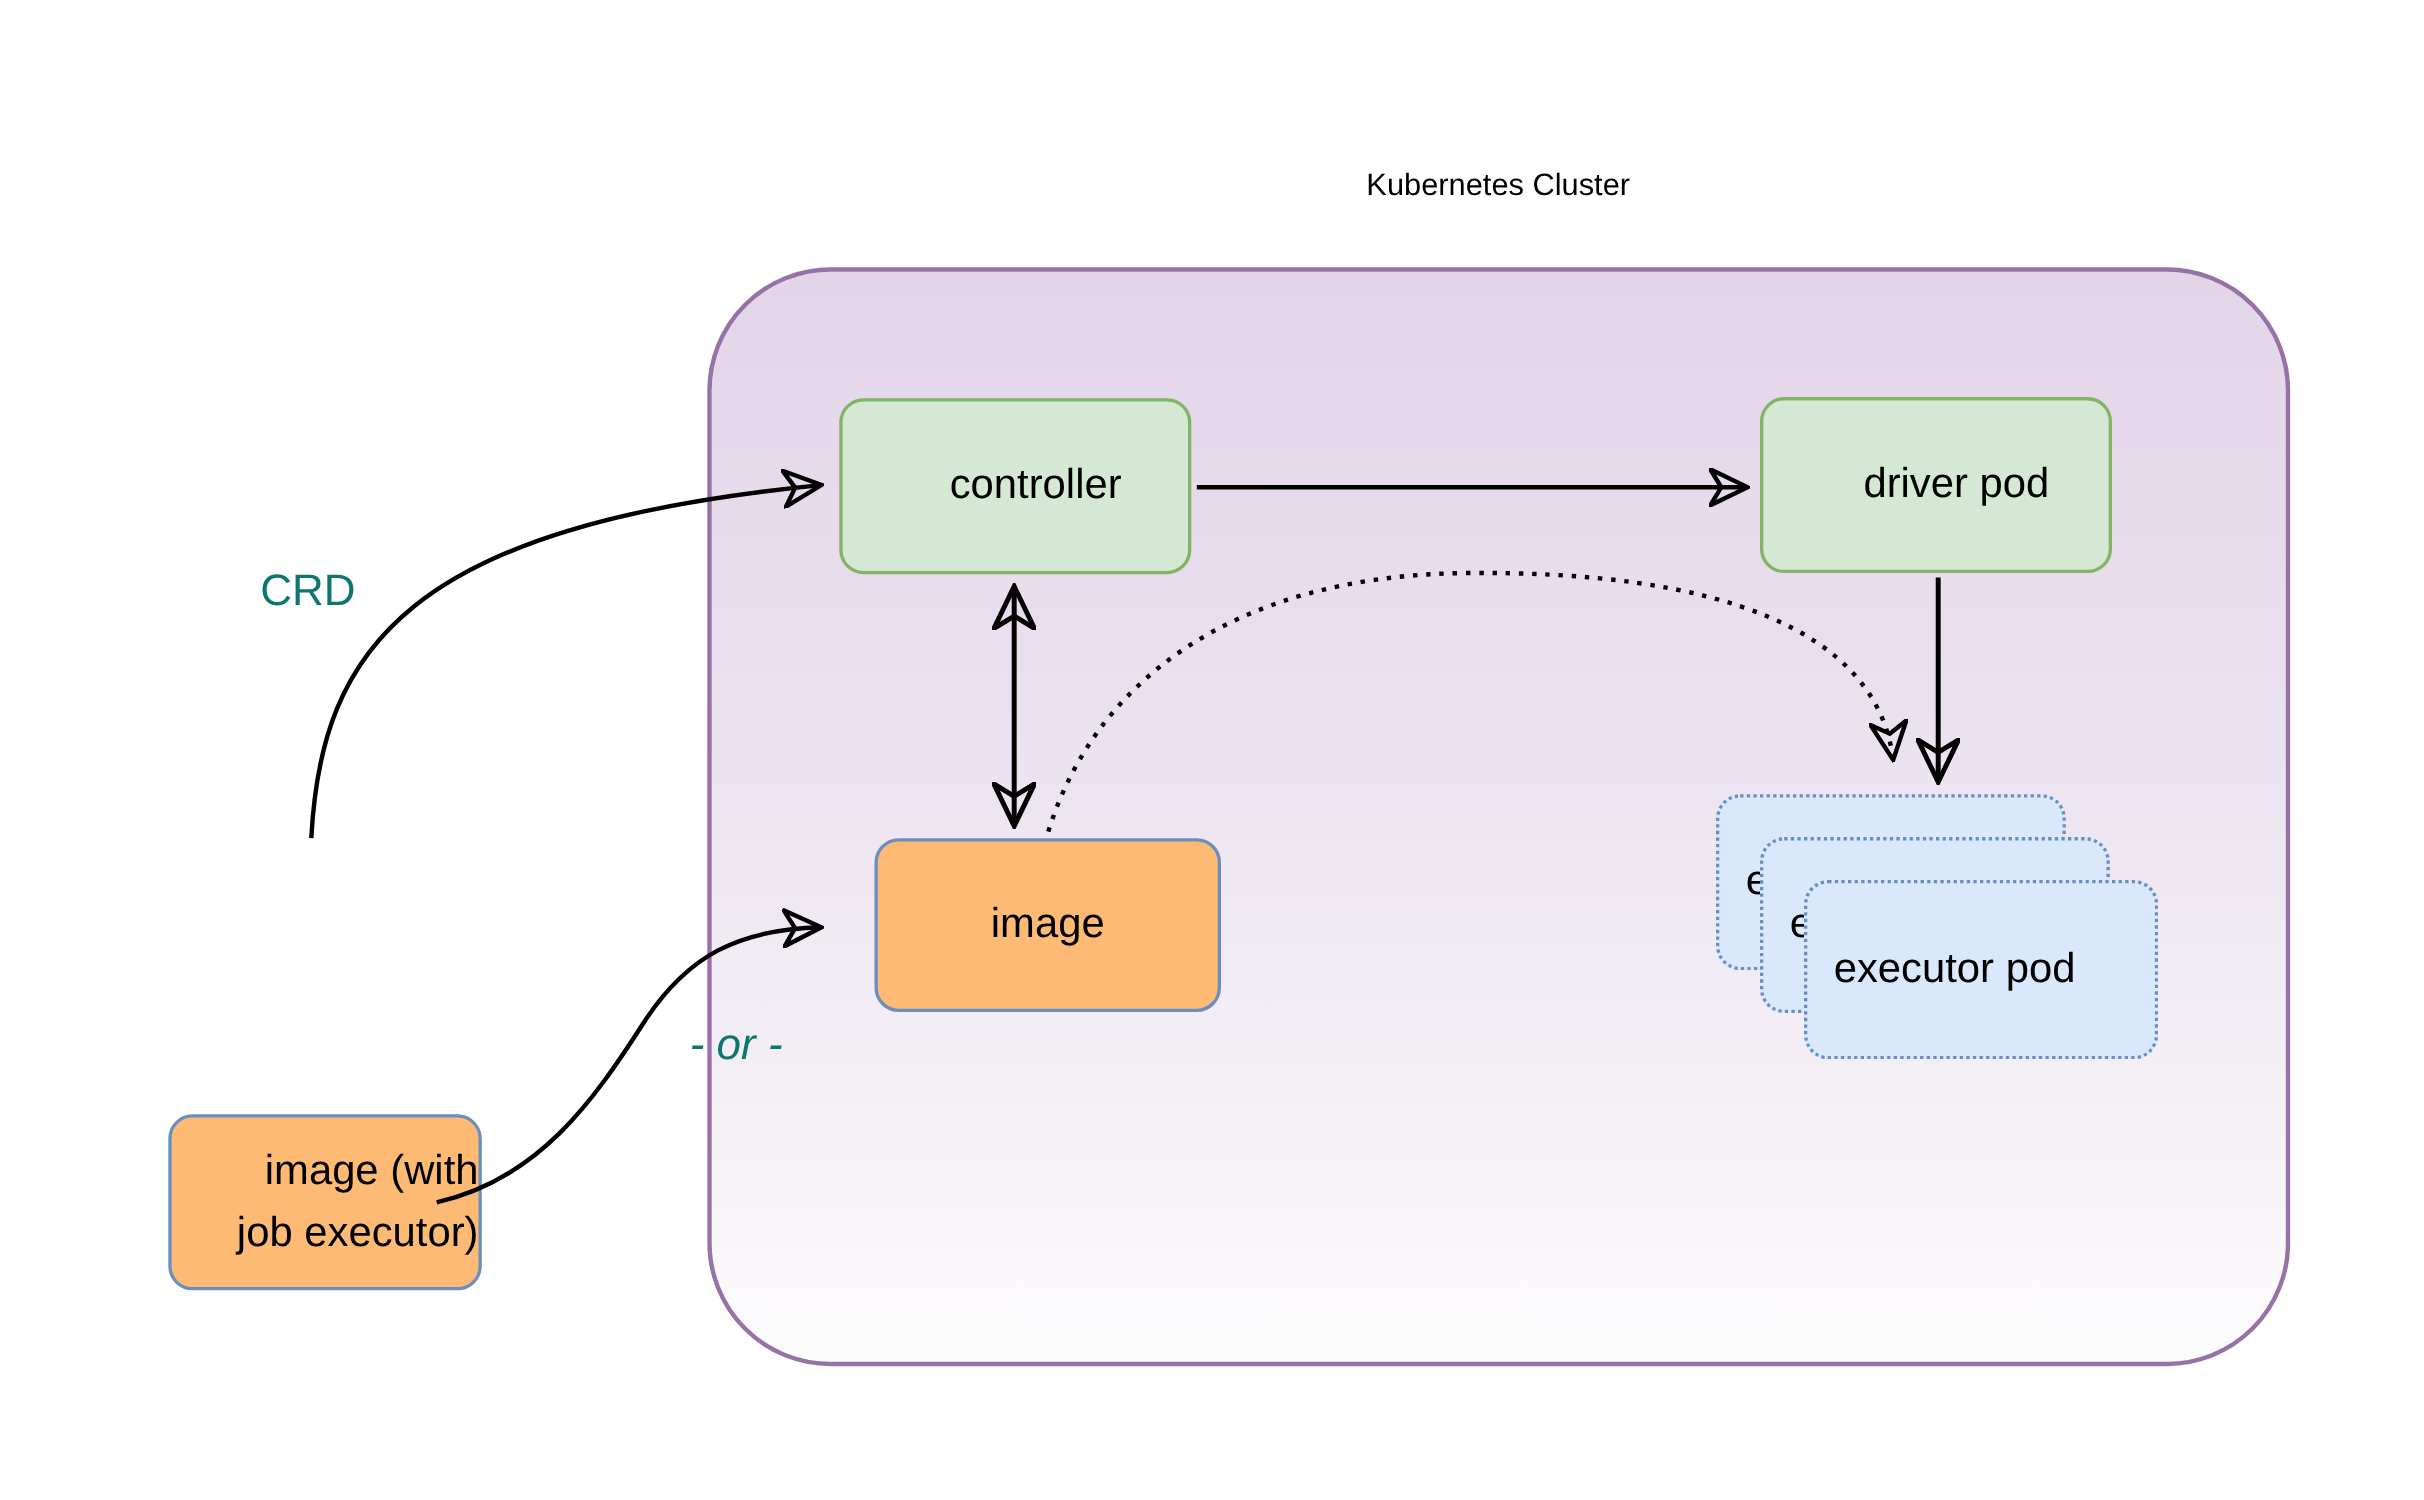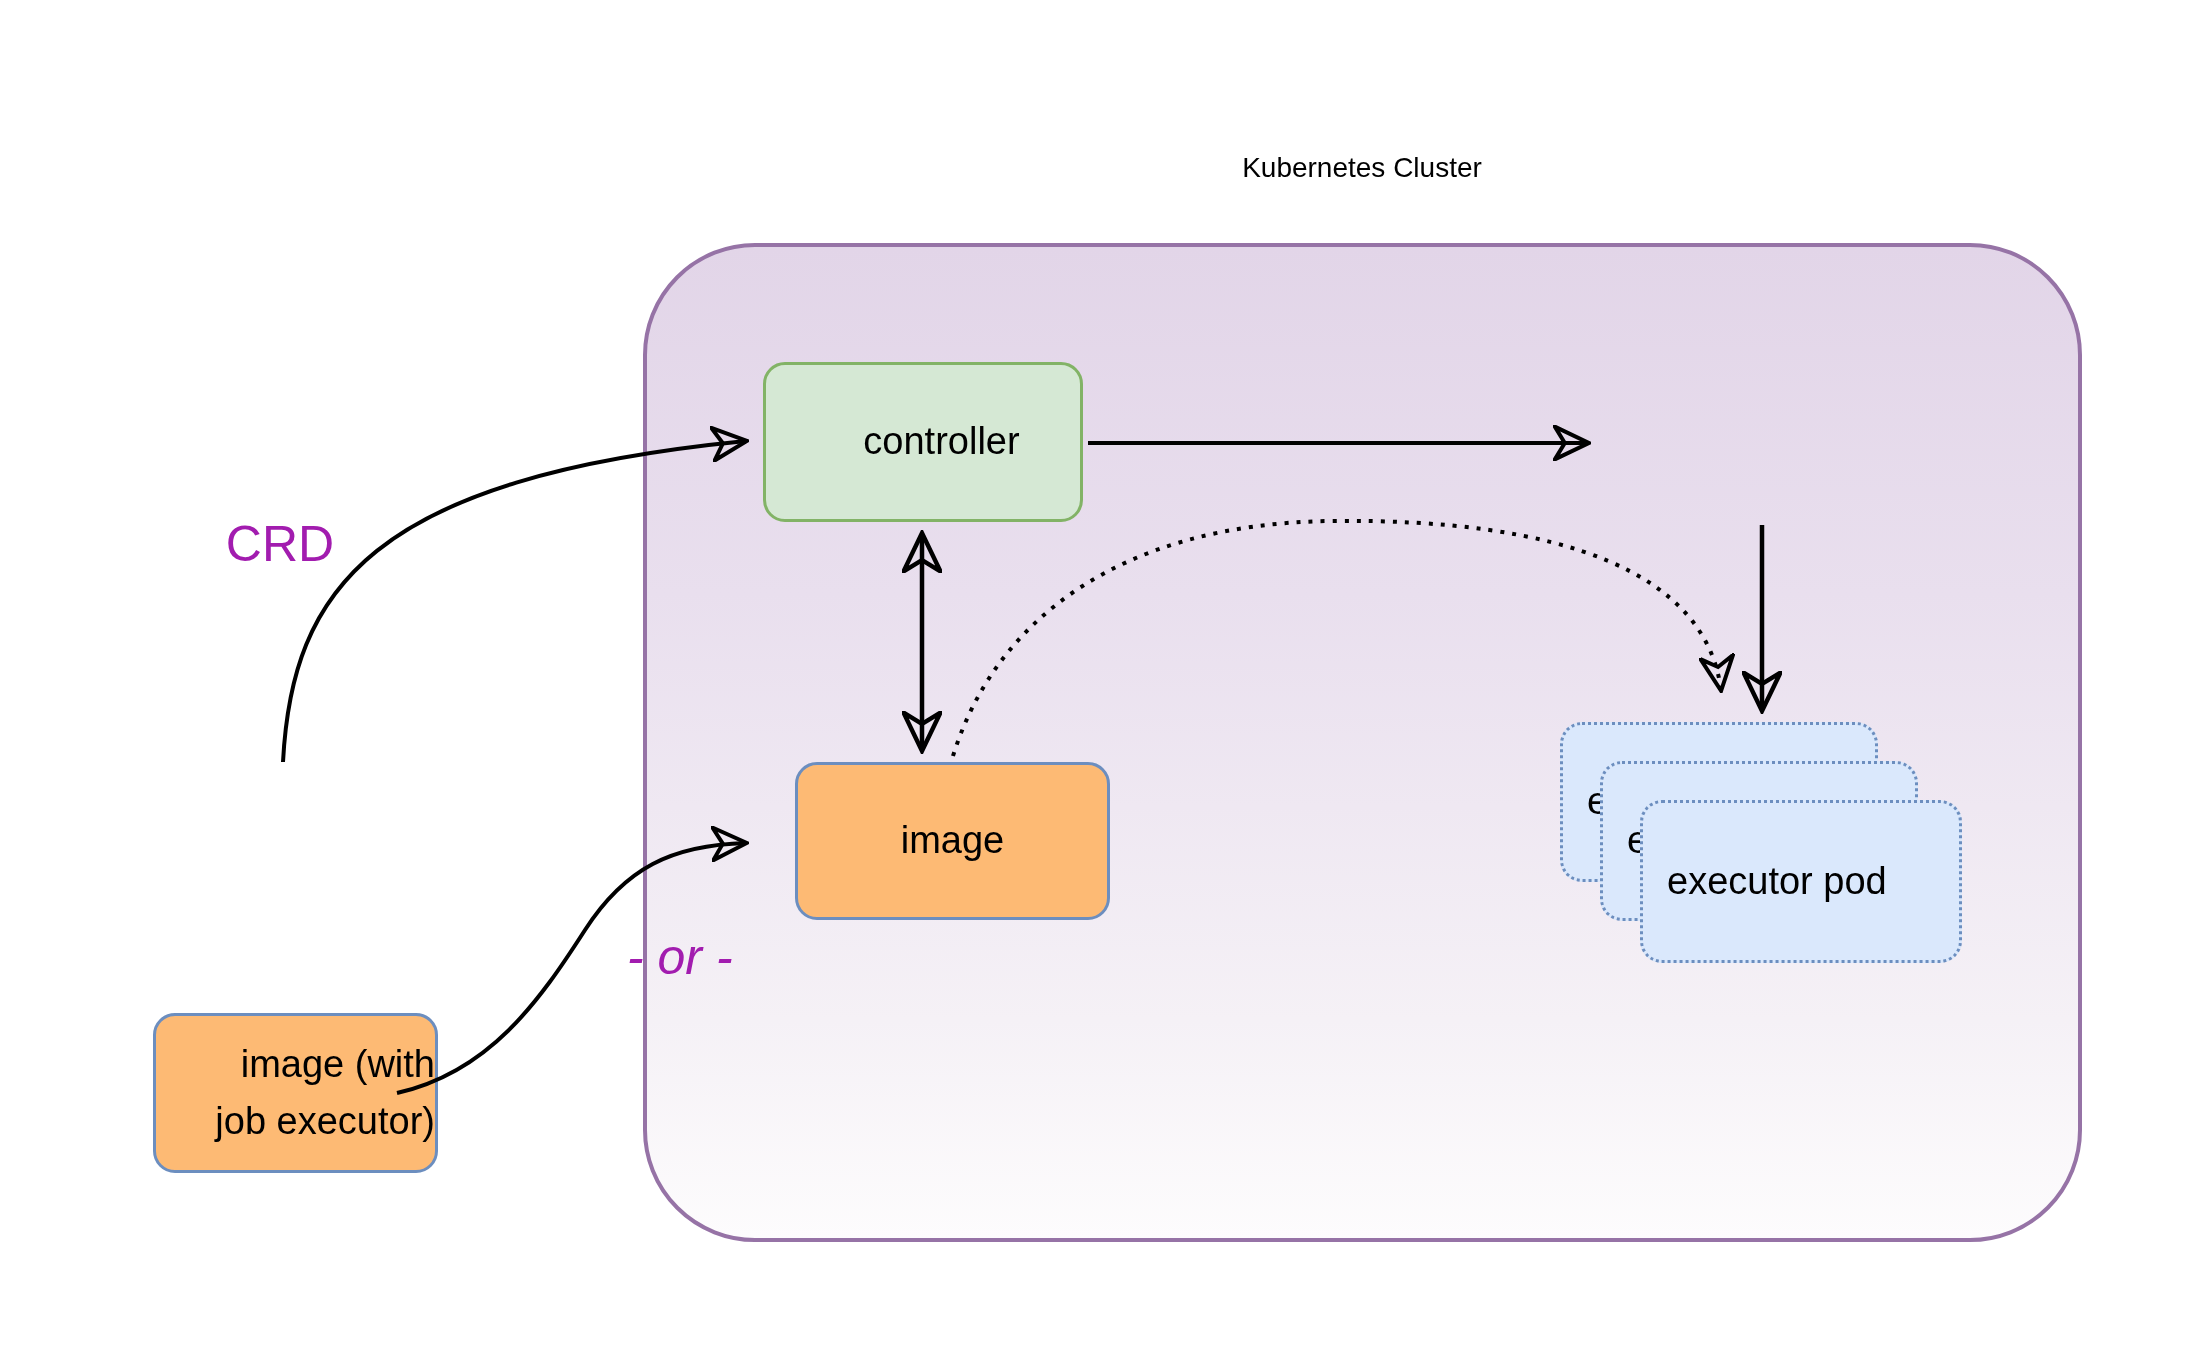--- a/index.html
+++ b/index.html
@@ -73,22 +73,22 @@
   #node-driver-pod   { left: 1600px; top: 361px;  width: 320px; height: 160px; }
   #node-image        { left: 755px;  top: 762px;  width: 315px; height: 158px; }
   #node-pod-template { left: 790px;  top: 882px;  width: 310px; height: 160px; z-index: 6; }
   #node-kubectl      { left: 122px;  top: 762px;  width: 322px; height: 160px; }
   #node-job-image    { left: 113px;  top: 1013px; width: 285px; height: 160px; flex-direction: column; line-height: 1.5; align-items: flex-end; }
   #node-exec-back    { left: 1560px; top: 722px;  width: 318px; height: 160px; z-index: 3; }
   #node-exec-middle  { left: 1600px; top: 761px;  width: 318px; height: 160px; z-index: 4; }
   #node-exec-front   { left: 1640px; top: 800px;  width: 322px; height: 163px; z-index: 5; }
   .float-label {
     position: absolute;
-    font-size: 50px;
-    color: #a21caf;
+    font-size: 40px;
+    color: #0f766e;
     white-space: nowrap;
   }
   #label-crd { left: 180px; top: 515px; width: 200px; text-align: center; }
   #label-or  { left: 627px; top: 928px; width: 200px; text-align: left; z-index: 7; font-style: italic; }
   #edges-svg {
     position: absolute;
     left: 0;
     top: 0;
     z-index: 10;
     pointer-events: none;
@@ -111,20 +111,23 @@
     <span>executor pod</span>
   </div>
   <div id="node-exec-front" class="node node-exec">
     <span>executor pod</span>
   </div>
 
   <div id="node-controller" class="node node-green">
     <span>controller</span>
   </div>
 
+  <div id="node-driver-pod" class="node node-green">
+    <span>driver pod</span>
+  </div>
 
   <div id="node-image" class="node node-blue">
     <span>image</span>
   </div>
 
 
 
   <div id="node-job-image" class="node node-blue">
     <span>image (with</span>
     <span>job executor)</span>

